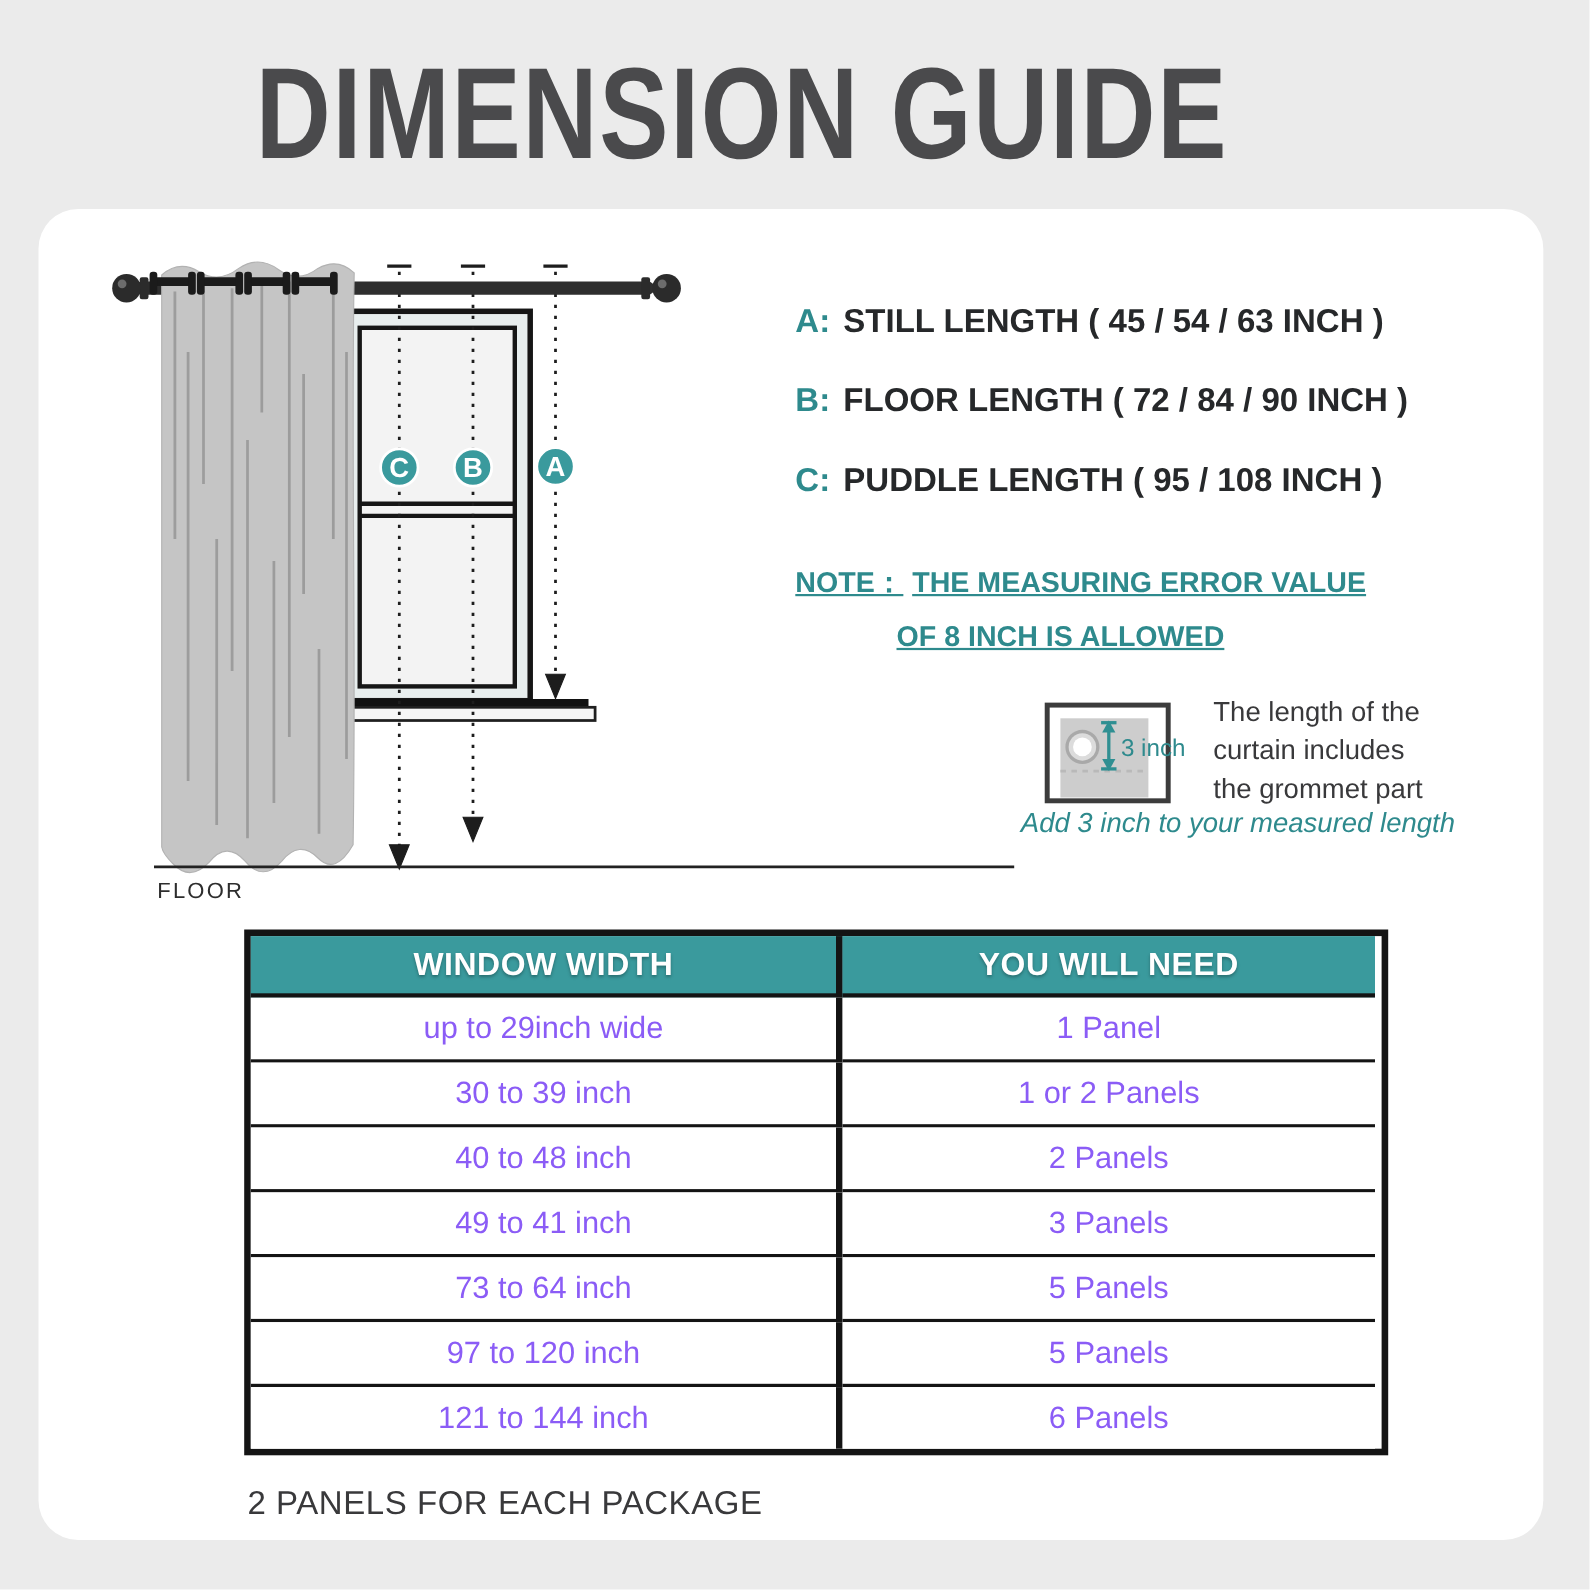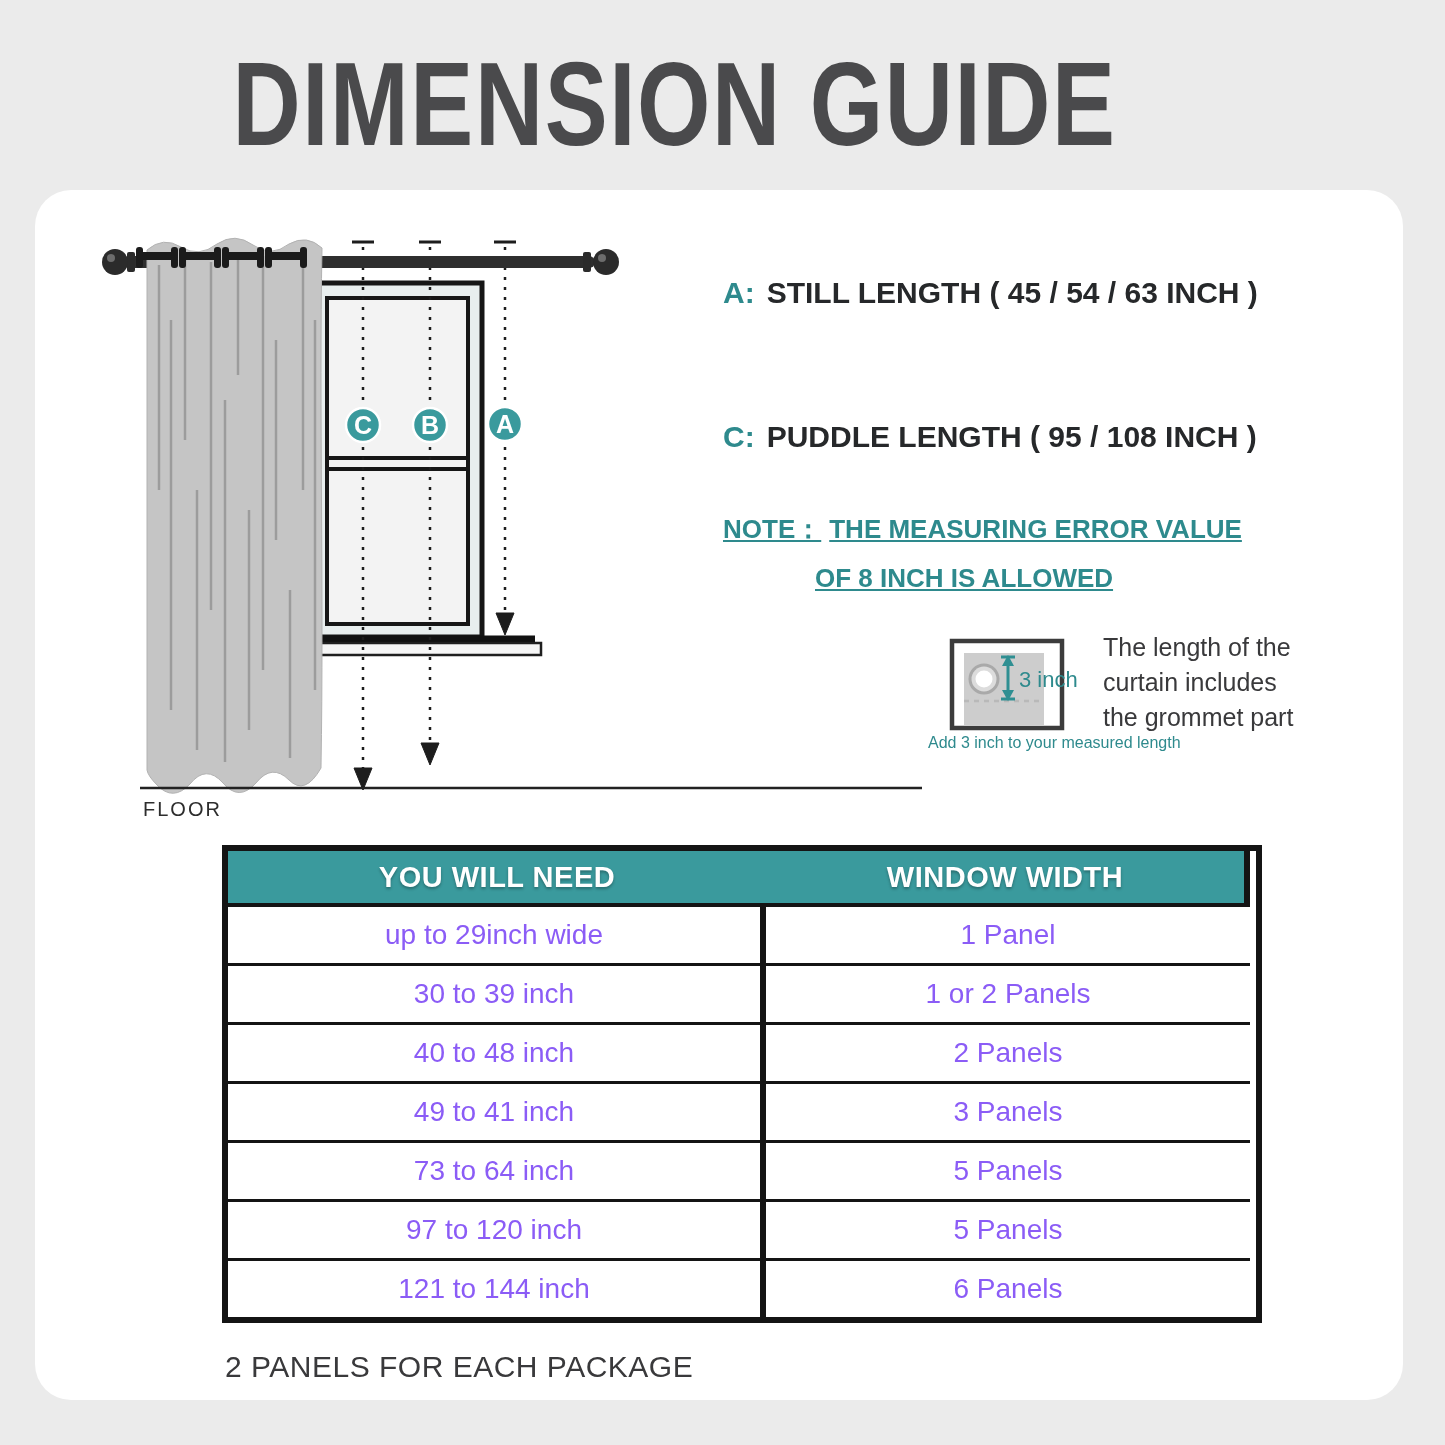--- a/index.html
+++ b/index.html
@@ -15,21 +15,21 @@
 
   .abs{position:absolute;}
   .legend-line{font-size:30px;font-weight:700;color:#26282a;white-space:nowrap;}
   .legend-prefix{color:var(--teal-text,#2e8a8d);margin-right:12px;}
 
   .note{font-size:26px;font-weight:700;color:var(--teal-text,#2e8a8d);white-space:nowrap;text-decoration:underline;}
   .note-line2{margin-left:92px;margin-top:16px;}
   .note-label{margin-right:8px;}
 
   .grommet-desc{font-size:25px;line-height:35px;color:#39393b;white-space:nowrap;}
-  .grommet-tip{font-size:16px;font-weight:500;color:var(--teal-text,#2e8a8d);white-space:nowrap;}
+  .grommet-tip{font-size:25px;font-weight:500;color:var(--teal-text,#2e8a8d);white-space:nowrap;font-style:italic;}
 
   .size-table{position:absolute;left:187px;top:655px;width:1040px;border:6px solid #141414;
               display:grid;grid-template-columns:538px 484px;background:#fff;box-sizing:border-box;}
   .cell{display:flex;align-items:center;justify-content:center;box-sizing:border-box;}
   .col1{border-right:6px solid #141414;}
   .th{height:56px;background:var(--teal,#3a9a9d);color:#fff;font-size:29px;font-weight:700;
       letter-spacing:.5px;border-bottom:4px solid #141414;text-shadow:0 2px 3px rgba(0,0,0,.30);}
   .td{height:59px;font-size:28px;color:#8b5cf6;border-bottom:3px solid #141414;background:#fff;text-align:center;}
 
   .footer-text{font-size:30px;font-weight:500;color:#39393b;letter-spacing:.5px;white-space:nowrap;}
@@ -140,41 +140,44 @@
         </g>
         <polygon points="967,476 979,476 973,465" fill="#2f8f92"></polygon>
         <polygon points="967,500 979,500 973,511" fill="#2f8f92"></polygon>
         <text x="984" y="497" font-size="22" style="fill:var(--teal-text,#2e8a8d)">3 inch</text>
       </g>
     </svg>
 
     <div class="abs legend-line" style="left:688px;top:86px">
       <span class="legend-prefix">A:</span><span>STILL LENGTH ( 45 / 54 / 63 INCH )</span>
     </div>
+    <div class="abs legend-line" style="left:688px;top:158px">
+      <span class="legend-prefix">B:</span><span>FLOOR LENGTH ( 72 / 84 / 90 INCH )</span>
+    </div>
     <div class="abs legend-line" style="left:688px;top:230px">
       <span class="legend-prefix">C:</span><span>PUDDLE LENGTH ( 95 / 108 INCH )</span>
     </div>
 
     <div class="abs note" style="left:688px;top:322px">
       <div>
         <span class="note-label">NOTE：</span><span>THE MEASURING ERROR VALUE</span>
       </div>
       <div class="note-line2">OF 8 INCH IS ALLOWED</div>
     </div>
 
     <div class="abs grommet-desc" style="left:1068px;top:440px">
       <div>The length of the</div>
       <div>curtain includes</div>
       <div>the grommet part</div>
     </div>
     <div class="abs grommet-tip" style="left:893px;top:544px">Add 3 inch to your measured length</div>
 
     <div class="size-table">
+      <div class="cell th col1">WINDOW WIDTH</div>
       <div class="cell th">YOU WILL NEED</div>
-      <div class="cell th col1">WINDOW WIDTH</div>
 
       <div class="cell td col1">up to 29inch wide</div>
       <div class="cell td">1 Panel</div>
       <div class="cell td col1">30 to 39 inch</div>
       <div class="cell td">1 or 2 Panels</div>
       <div class="cell td col1">40 to 48 inch</div>
       <div class="cell td">2 Panels</div>
       <div class="cell td col1">49 to 41 inch</div>
       <div class="cell td">3 Panels</div>
       <div class="cell td col1">73 to 64 inch</div>

